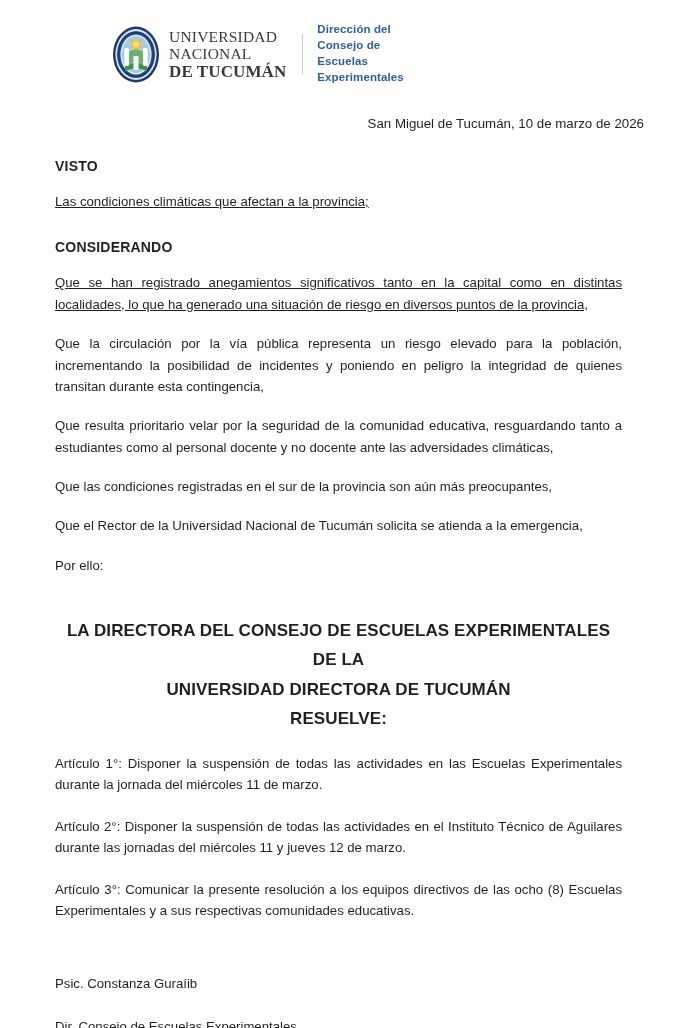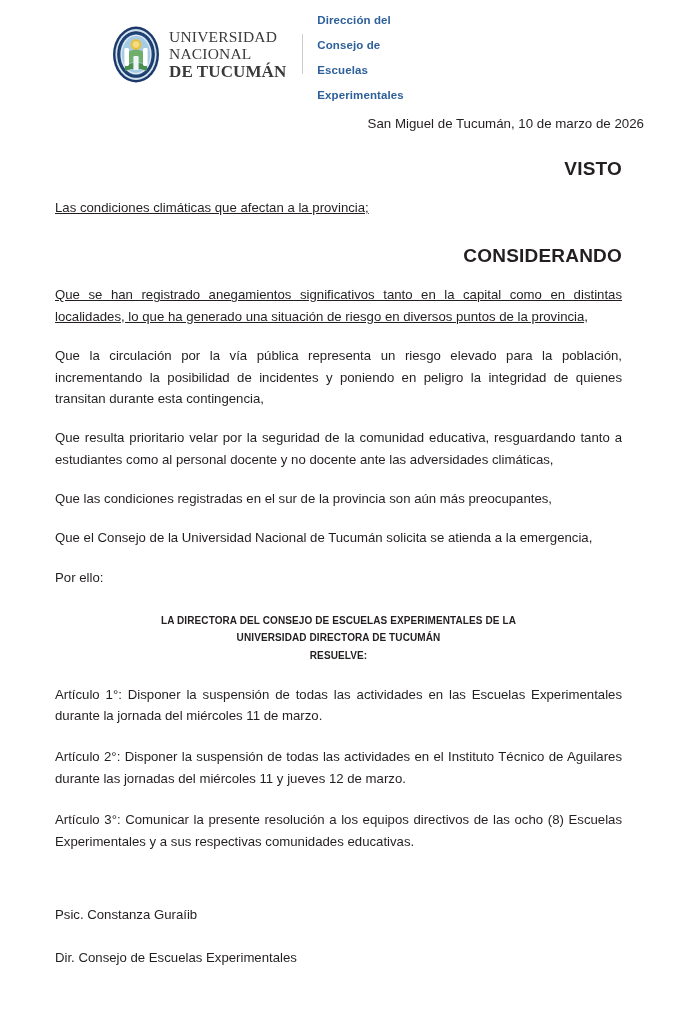--- a/index.html
+++ b/index.html
@@ -62,55 +62,54 @@
     background: #c9ccd1;
     margin: 4px 14px 4px 16px;
   }
   .dept {
     color: #2d5f9a;
     font-size: 11.5px;
     font-weight: 700;
     line-height: 1.38;
     letter-spacing: .1px;
   }
-  .dept span { display: block; margin-top: 9px; }
+  .dept span { display: block; }
 
   
   .content {
     padding: 0 78px 0 55px;
   }
   .dateline {
     text-align: right;
     font-size: 13.3px;
     margin-top: 38px;
     margin-right: -22px;
     color: #231f20;
   }
   .heading {
     font-weight: 700;
-    font-size: 19px;
+    font-size: 14px;
     margin-top: 27px;
     letter-spacing: .2px;
-    text-align: right;
   }
   p.para {
     font-size: 13.2px;
     line-height: 1.62;
     text-align: justify;
     margin: 18px 0 0 0;
     color: #231f20;
   }
   p.para.first-after-heading { margin-top: 17px; text-decoration: underline; }
 
   .resolve-block {
     text-align: center;
     font-weight: 700;
-    font-size: 10px;
+    font-size: 17px;
     line-height: 1.72;
-    margin-top: 24px;
+    margin-top: 40px;
     letter-spacing: .1px;
   }
   .resolve-block span { display: block; }
 
   p.articulo {
     font-size: 13.2px;
     line-height: 1.62;
     text-align: justify;
     margin: 20px 0 0 0;
   }
@@ -170,21 +169,21 @@
 
     <div class="heading">VISTO</div>
     <p class="para first-after-heading">Las condiciones climáticas que afectan a la provincia;</p>
 
     <div class="heading">CONSIDERANDO</div>
 
     <p class="para first-after-heading">Que se han registrado anegamientos significativos tanto en la capital como en distintas localidades, lo que ha generado una situación de riesgo en diversos puntos de la provincia,</p>
     <p class="para">Que la circulación por la vía pública representa un riesgo elevado para la población, incrementando la posibilidad de incidentes y poniendo en peligro la integridad de quienes transitan durante esta contingencia,</p>
     <p class="para">Que resulta prioritario velar por la seguridad de la comunidad educativa, resguardando tanto a estudiantes como al personal docente y no docente ante las adversidades climáticas,</p>
     <p class="para">Que las condiciones registradas en el sur de la provincia son aún más preocupantes,</p>
-    <p class="para">Que el Consejo de la Universidad Nacional de Tucumán solicita se atienda a la emergencia,</p>
+    <p class="para">Que el Rector de la Universidad Nacional de Tucumán solicita se atienda a la emergencia,</p>
 
     <p class="para">Por ello:</p>
 
     <div class="resolve-block">
       <span>LA DIRECTORA DEL CONSEJO DE ESCUELAS EXPERIMENTALES DE LA</span>
       <span>UNIVERSIDAD DIRECTORA DE TUCUMÁN</span>
       <span>RESUELVE:</span>
     </div>
 
     <p class="articulo"><b>Artículo 1°</b><span>: Disponer la suspensión de todas las actividades en las Escuelas Experimentales durante la jornada del miércoles 11 de marzo.</span></p>

